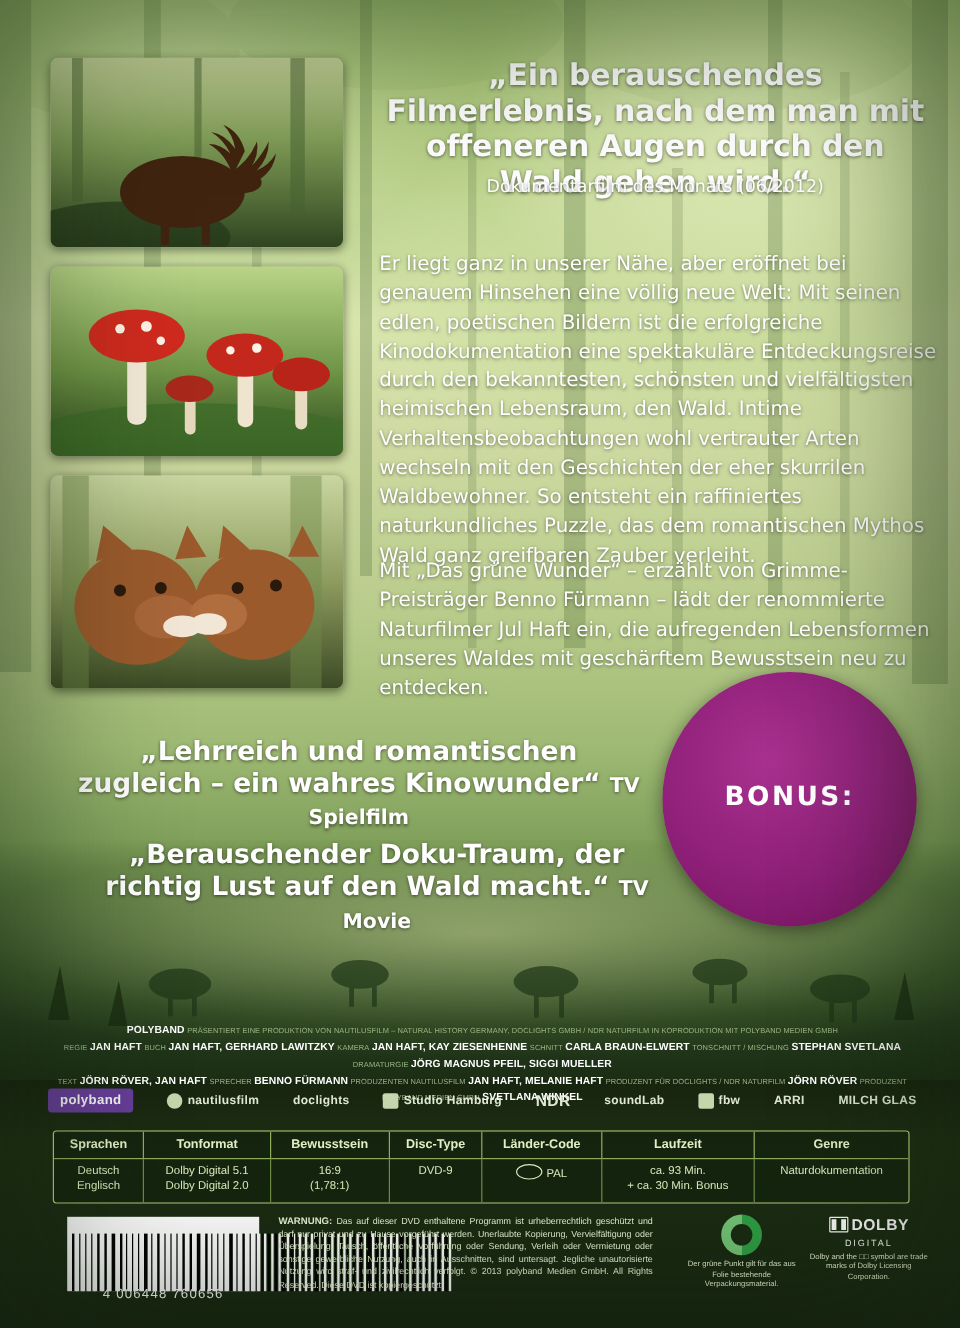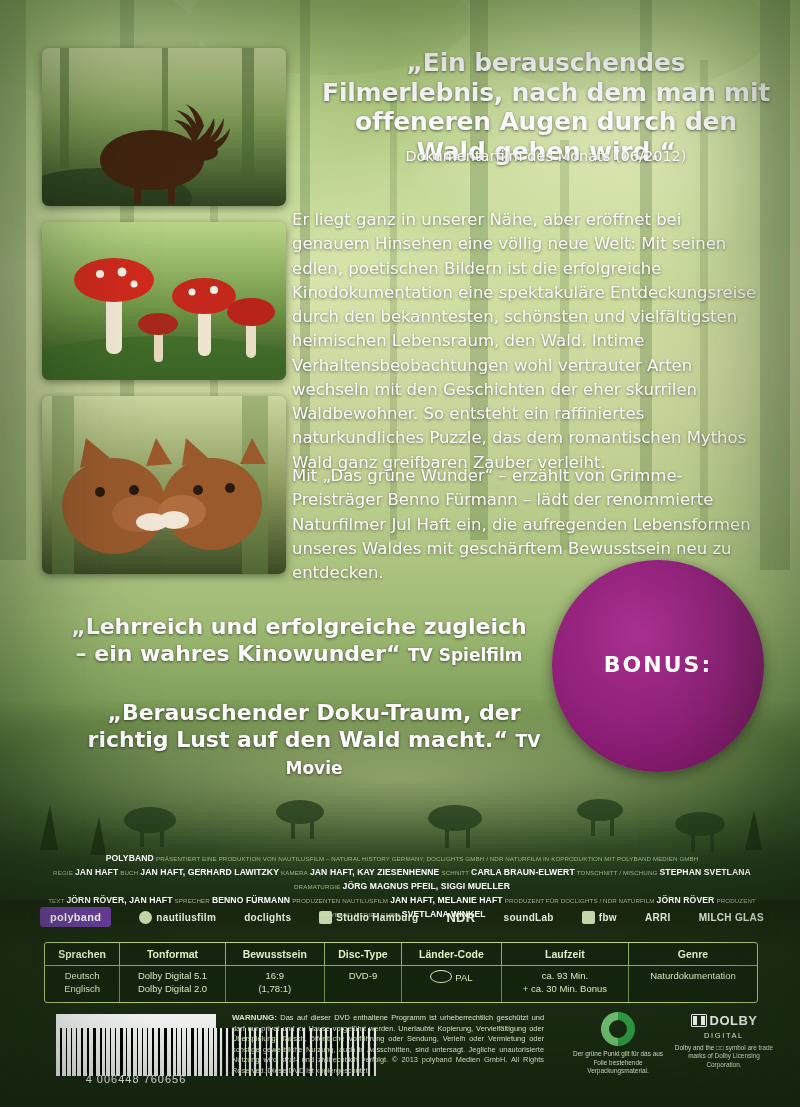--- a/index.html
+++ b/index.html
@@ -56,21 +56,21 @@
     font-family:"DejaVu Sans",sans-serif;
     letter-spacing:-.2px;
   }
   .award{
     position:absolute;left:322px;top:146px;width:448px;
     color:#ffffff;text-align:center;font-size:14.5px;line-height:1.45;
     text-shadow:0 1px 3px rgba(0,0,0,.5);
     font-family:"DejaVu Sans",sans-serif;
   }
   .body-text{
-    position:absolute;left:292px;width:468px;
+    position:absolute;left:316px;width:468px;
     color:#ffffff;font-size:16.5px;line-height:1.47;
     text-shadow:0 1px 3px rgba(0,0,0,.5);
     font-family:"DejaVu Sans",sans-serif;
   }
   .bt1{top:208px;}
   .bt2{top:464px;}
 
   .crit{
     position:absolute;left:64px;color:#ffffff;
     font-size:22px;line-height:1.22;font-weight:600;
@@ -332,21 +332,21 @@
 
 <div class="quote-top">„Ein berauschendes Filmerlebnis, nach dem man mit offeneren Augen durch den Wald gehen wird.“</div>
 <div class="award">
   <div>Dokumentarfilm des Monats (06/2012)</div>
 </div>
 
 <div class="body-text bt1">Er liegt ganz in unserer Nähe, aber eröffnet bei genauem Hinsehen eine völlig neue Welt: Mit seinen edlen, poetischen Bildern ist die erfolgreiche Kinodokumentation eine spekta­kuläre Entdeckungsreise durch den bekanntesten, schönsten und vielfältigsten heimischen Lebensraum, den Wald. Intime Verhaltensbeobachtungen wohl vertrauter Arten wechseln mit den Geschichten der eher skurrilen Waldbewohner. So entsteht ein raffiniertes naturkundliches Puzzle, das dem romantischen Mythos Wald ganz greifbaren Zauber verleiht.</div>
 <div class="body-text bt2">Mit „Das grüne Wunder“ – erzählt von Grimme-Preisträger Benno Fürmann – lädt der renommierte Naturfilmer Jul Haft ein, die aufregenden Lebensformen unseres Waldes mit ge­schärftem Bewusstsein neu zu entdecken.</div>
 
 <div class="crit crit1">
-  <span>„Lehrreich und erfolgreiche zugleich – ein wahres Kinowunder“</span>
+  <span>„Lehrreich und romantischen zugleich – ein wahres Kinowunder“</span>
   <span class="src">TV Spielfilm</span>
 </div>
 <div class="crit crit2">
   <span>„Berauschender Doku-Traum, der richtig Lust auf den Wald macht.“</span>
   <span class="src">TV Movie</span>
 </div>
 
 <div class="bonus">
   <div class="t">BONUS:</div>
 </div>

